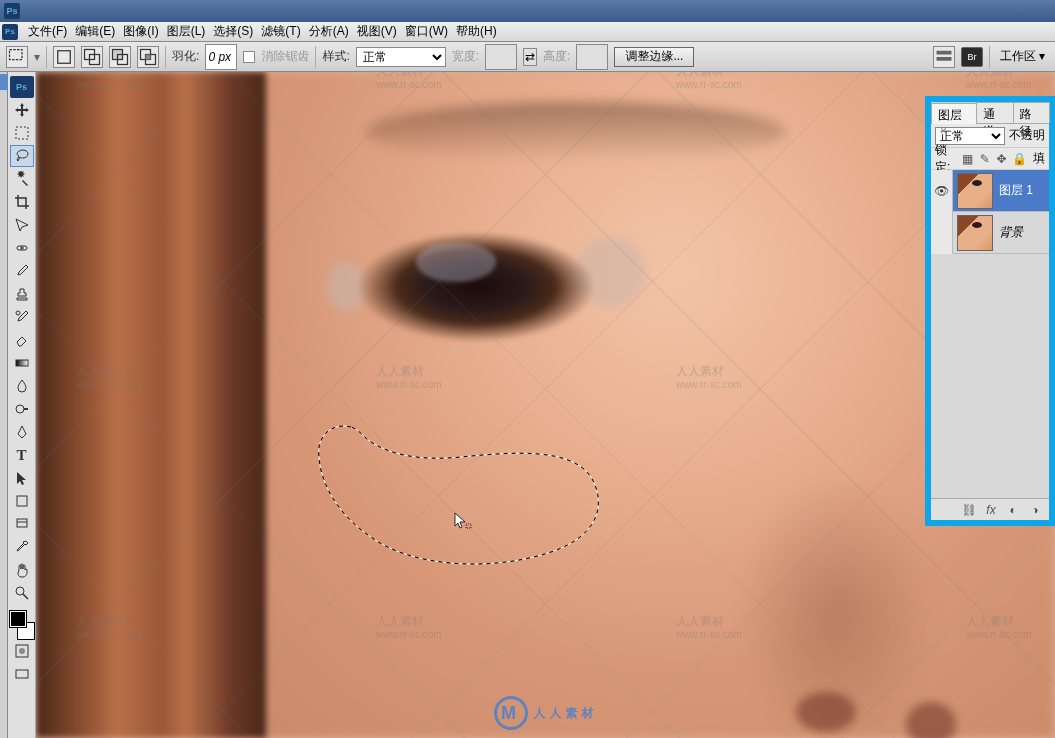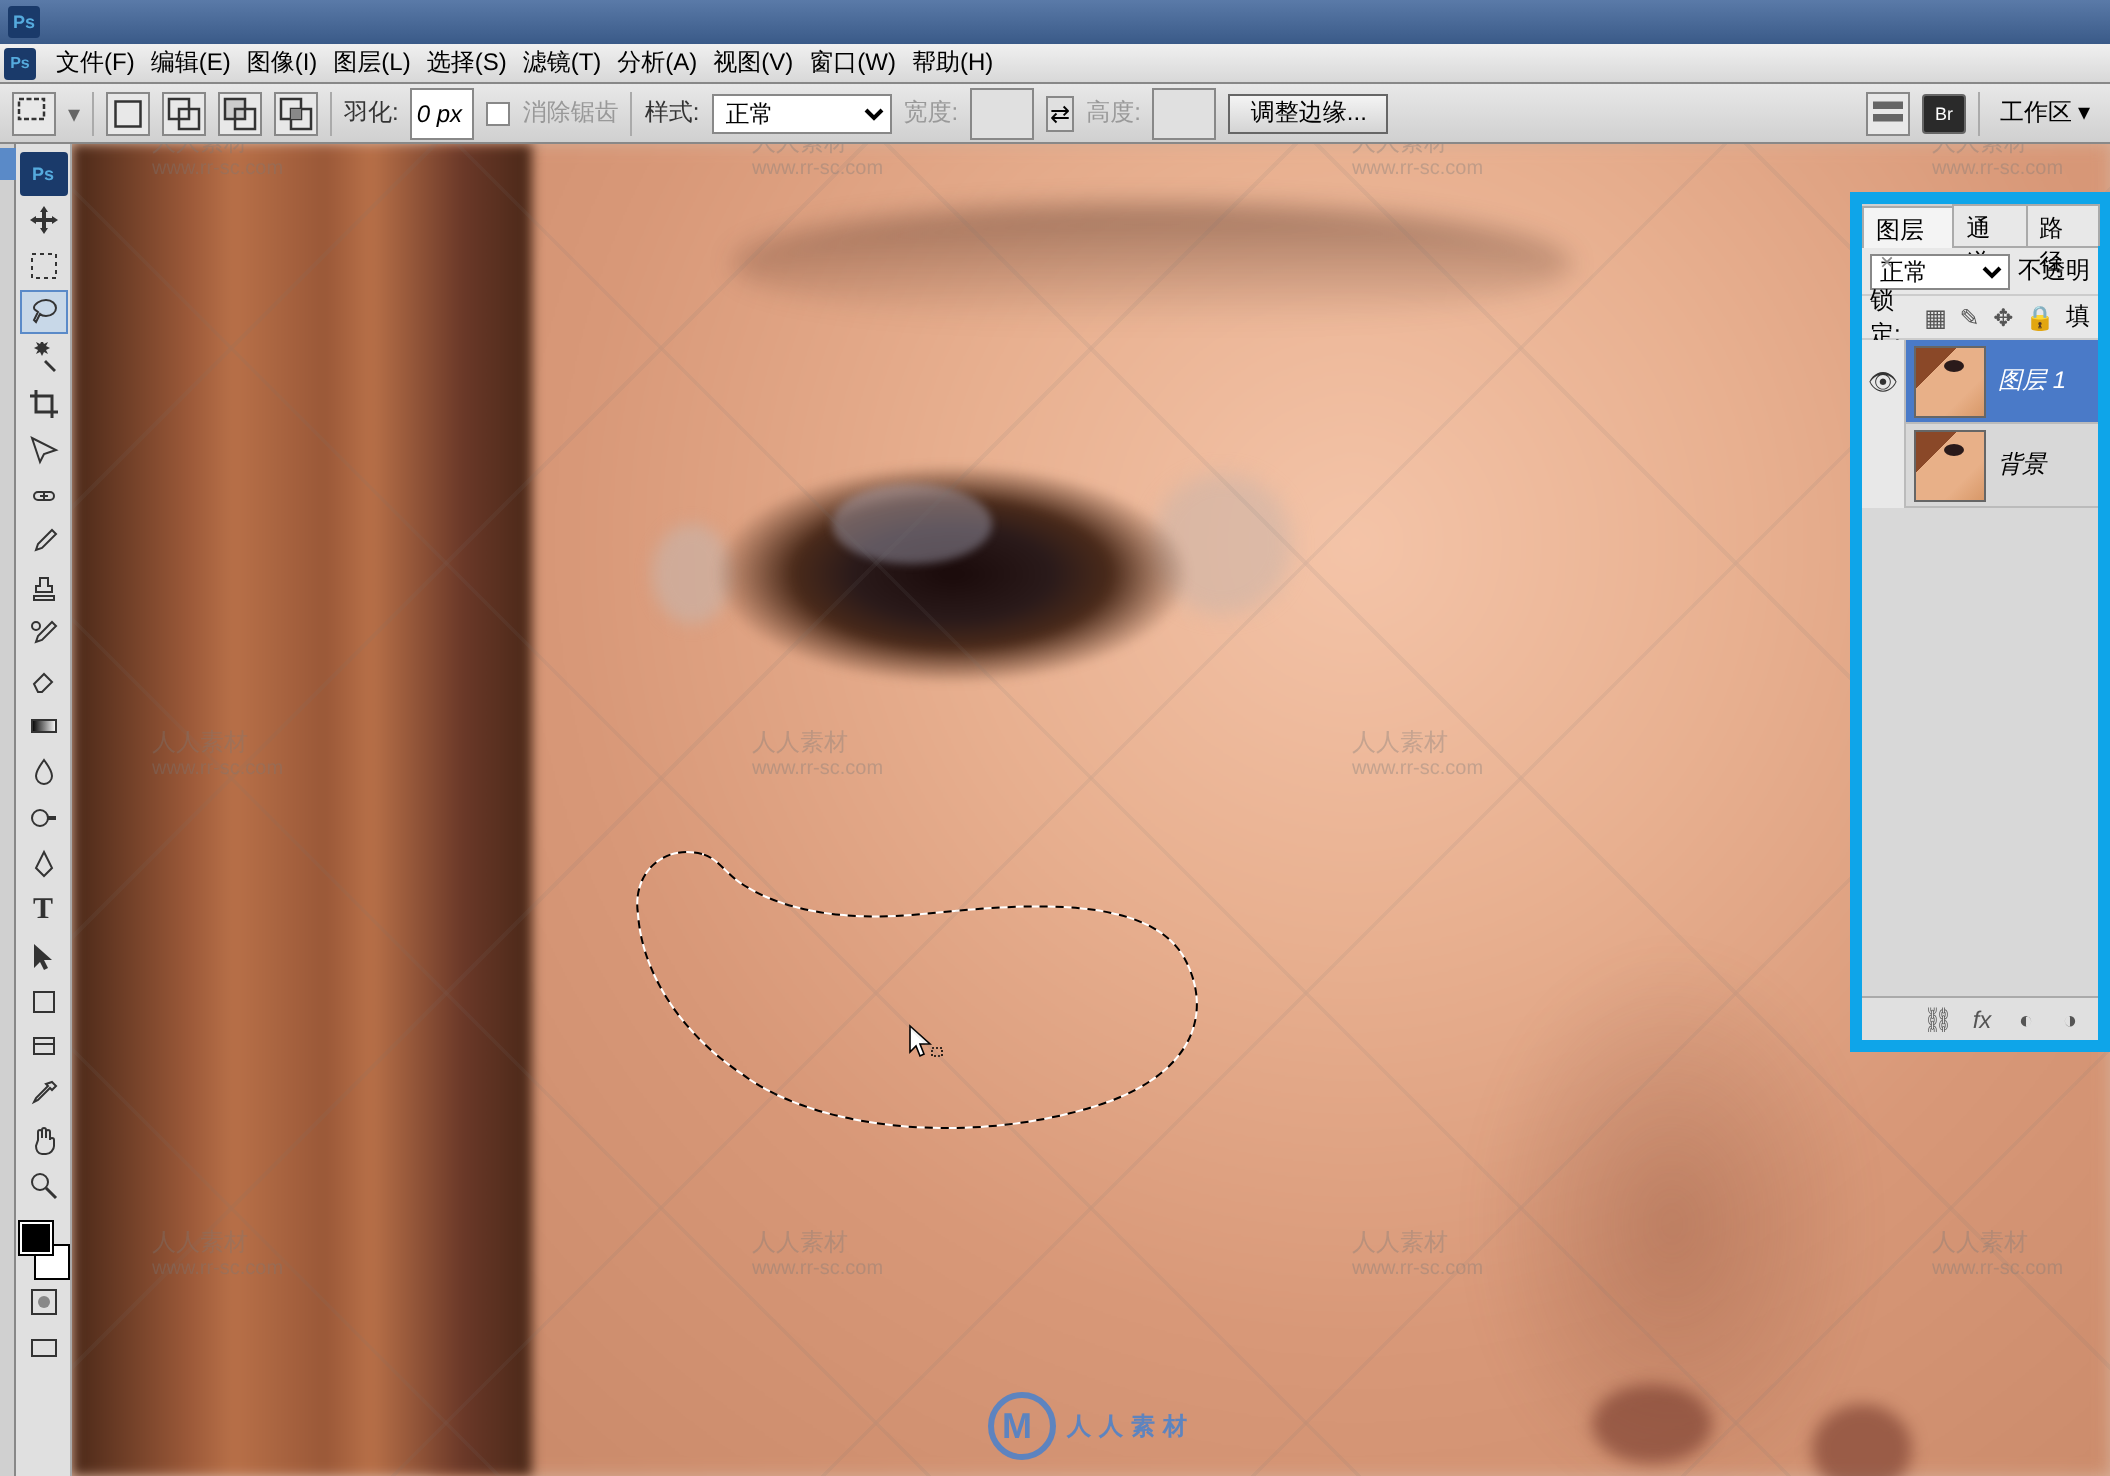--- a/index.html
+++ b/index.html
@@ -80,21 +80,21 @@
 .panel-row { height:24px; display:flex; align-items:center; padding:0 4px; gap:4px; border-bottom:1px solid #ccc; }
 .blend-sel { flex:1; height:18px; border:1px solid #888; background:#fff; }
 .lock-row { height:22px; display:flex; align-items:center; padding:0 4px; gap:6px; border-bottom:1px solid #ccc; }
 .lock-ico { width:14px; height:14px; display:flex; align-items:center; justify-content:center; color:#555; }
 .layers-list { flex:1; background:#d8d8d8; overflow:hidden; }
 .layer { height:42px; display:flex; align-items:center; border-bottom:1px solid #bbb; }
 .layer.sel { background:#4a7ac8; color:#fff; }
 .layer-eye { width:22px; height:42px; display:flex; align-items:center; justify-content:center; border-right:1px solid #bbb; background:#e8e8e8; color:#333; }
 .layer-thumb { width:36px; height:36px; margin:0 4px; border:1px solid #666; background:linear-gradient(135deg,#8a4828 30%,#e8b088 30%,#e8b088 70%,#d89868 100%); position:relative; }
 .layer-thumb::after { content:''; position:absolute; top:6px; left:14px; width:10px; height:6px; background:#2a1a1a; border-radius:50%; }
-.layer-name { flex:1; padding-left:2px;font-style:italic; }
+.layer-name { flex:1; padding-left:2px; }
 .layer-name.italic { font-style:italic; }
 .panel-foot { height:22px; background:#e0e0e0; border-top:1px solid #aaa; display:flex; align-items:center; justify-content:flex-end; gap:6px; padding:0 6px; }
 .pf-ico { width:16px; height:16px; color:#555; display:flex; align-items:center; justify-content:center; }
 </style>
 </head>
 <body>
 
 <div class="titlebar">
   <div class="ps-logo">Ps</div>
 </div>

